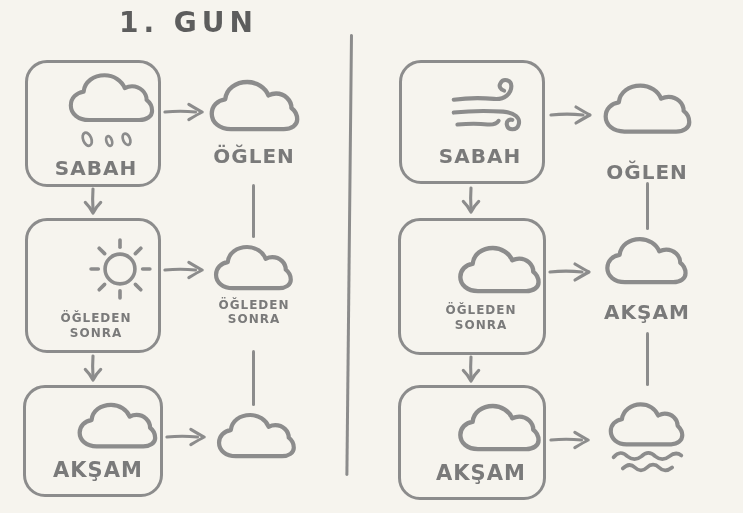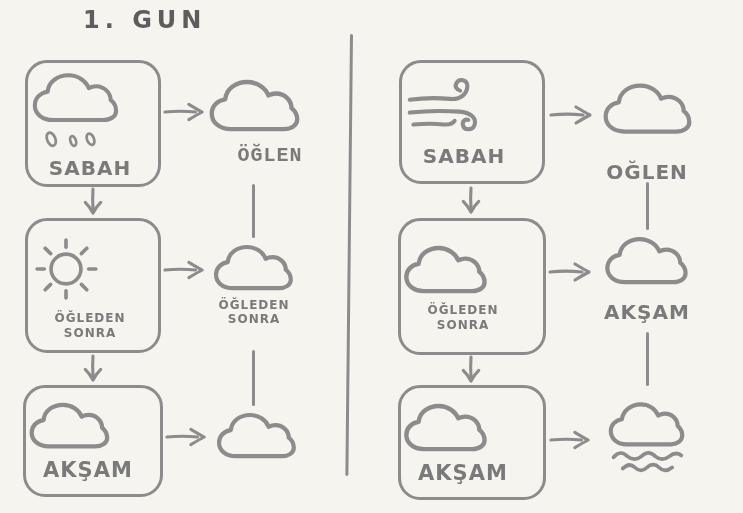--- a/index.html
+++ b/index.html
@@ -8,25 +8,25 @@
     --label:#7a7a7a;
     --title:#5d5d5d;
   }
   html,body{margin:0;padding:0;background:var(--bg);}
   #stage{
     position:relative;width:743px;height:513px;background:var(--bg);
     overflow:hidden;font-family:"DejaVu Sans",sans-serif;
   }
   .title{
     position:absolute;color:var(--title);font-weight:bold;
-    font-size:24px;letter-spacing:5px;text-align:left;white-space:nowrap;
+    font-size:28px;letter-spacing:5px;text-align:right;white-space:nowrap;
   }
   .box{
     position:absolute;border:3px solid var(--stroke);border-radius:22px;
-    display:flex;flex-direction:column;align-items:flex-start;justify-content:center;
+    display:flex;flex-direction:column;align-items:flex-end;justify-content:center;
     gap:4px;box-sizing:border-box;
   }
   .lbl{
     color:var(--label);font-weight:bold;text-align:center;
     letter-spacing:1px;line-height:1.2;
   }
   .box .lbl{width:124px;}
   .free-lbl{position:absolute;}
   .f20{font-size:20px;}
   .f19{font-size:12px;}
@@ -43,21 +43,21 @@
     position:absolute;left:350px;top:34px;width:3px;height:442px;
     background:var(--stroke);border-radius:2px;transform:rotate(0.6deg);
     transform-origin:top center;
   }
 
   
   #d1-title{left:83px;top:6px;width:175px;}
   #d1-box1{left:25px;top:60px;width:136px;height:127px;}
   #d1-arrow-r1{left:163px;top:99px;}
   #d1-cloud1{left:206px;top:74px;}
-  #d1-lbl1{left:212px;top:144px;width:116px;font-family:Liberation Mono, monospace;}
+  #d1-lbl1{left:196px;top:144px;width:116px;}
   #d1-vline1{left:252px;top:184px;height:54px;}
   #d1-arrow-d1{left:80px;top:187px;}
   #d1-box2{left:25px;top:218px;width:136px;height:135px;}
   #d1-arrow-r2{left:163px;top:257px;}
   #d1-cloud2{left:211px;top:240px;}
   #d1-lbl2{left:193px;top:298px;width:122px;}
   #d1-vline2{left:252px;top:350px;height:56px;}
   #d1-arrow-d2{left:80px;top:354px;}
   #d1-box3{left:23px;top:385px;width:140px;height:112px;}
   #d1-arrow-r3{left:165px;top:424px;}

